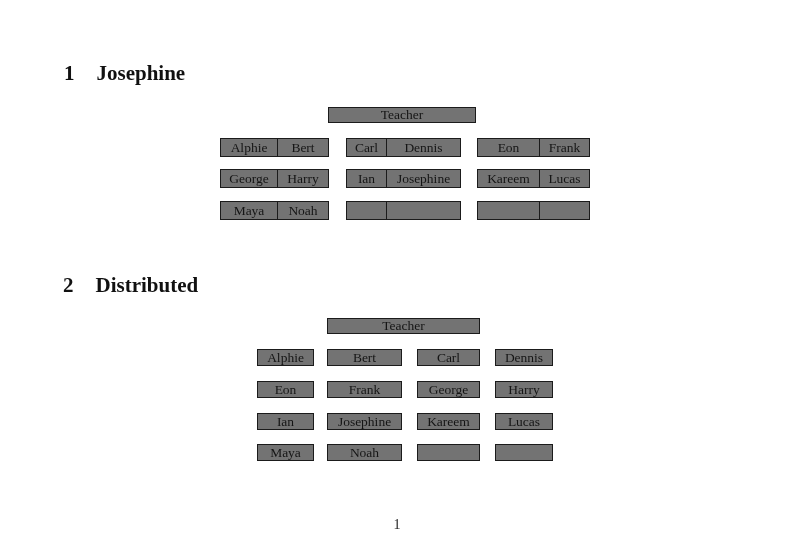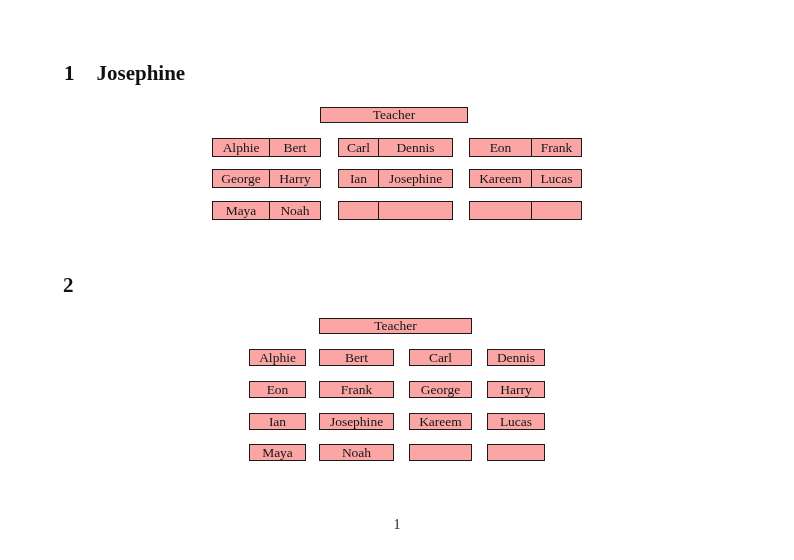--- a/index.html
+++ b/index.html
@@ -20,27 +20,28 @@
     font-weight: bold;
     font-size: 21px;
     line-height: 22px;
     color: #111111;
     white-space: nowrap;
   }
   .box {
     position: absolute;
     box-sizing: border-box;
     border: 1px solid #1b1b1b;
-    background: #fca5a5;
+    background: #737373;
     display: flex;
     align-items: center;
     justify-content: center;
     font-size: 13.5px;
     line-height: 1;
     white-space: nowrap;
+    margin-left: 8px;
   }
   .pair { padding: 0; align-items: stretch; justify-content: flex-start; }
   .pair .cell {
     display: flex;
     align-items: center;
     justify-content: center;
     flex: none;
     box-sizing: border-box;
   }
   .pair .cell.first { border-right: 1px solid #1b1b1b; }
@@ -100,20 +101,21 @@
     <span class="cell first" style="width:40px"></span>
     <span class="cell second"></span>
   </div>
   <div class="box pair" style="left:469px;top:201px;width:113px;height:19px">
     <span class="cell first" style="width:62px"></span>
     <span class="cell second"></span>
   </div>
 
   <div class="heading" style="left:63px;top:274px">
     <span>2</span>
+    <span>Distributed</span>
   </div>
 
   <div class="box" style="left:319px;top:318px;width:153px;height:16px">Teacher</div>
 
   <div class="box" style="left:249px;top:349px;width:57px;height:17px">Alphie</div>
   <div class="box" style="left:319px;top:349px;width:75px;height:17px">Bert</div>
   <div class="box" style="left:409px;top:349px;width:63px;height:17px">Carl</div>
   <div class="box" style="left:487px;top:349px;width:58px;height:17px">Dennis</div>
 
   <div class="box" style="left:249px;top:381px;width:57px;height:17px">Eon</div>

